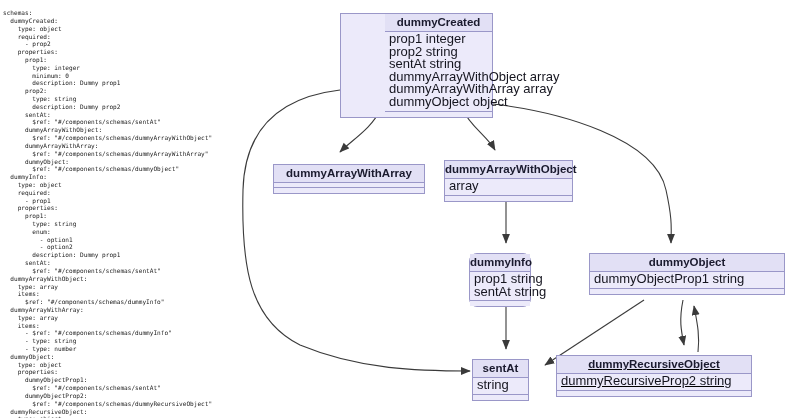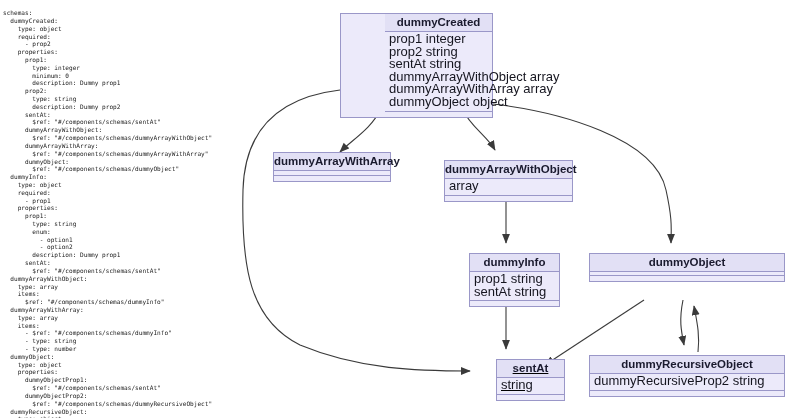--- a/index.html
+++ b/index.html
@@ -135,59 +135,60 @@
         <div>prop1 integer</div>
         <div>prop2 string</div>
         <div>sentAt string</div>
         <div>dummyArrayWithObject array</div>
         <div>dummyArrayWithArray array</div>
         <div>dummyObject object</div>
       </div>
       <div class="foot"></div>
     </div>
 
-    <div class="node" id="n-dummyArrayWithArray" style="left:273px;top:152px;width:118px;">
+    <div class="node" id="n-dummyArrayWithArray" style="left:273px;top:164px;width:152px;">
       <div class="hdr">dummyArrayWithArray</div>
       <div class="body empty"></div>
       <div class="foot"></div>
     </div>
 
     <div class="node" id="n-dummyArrayWithObject" style="left:444px;top:160px;width:129px;">
       <div class="hdr">dummyArrayWithObject</div>
       <div class="body">
         <div>array</div>
       </div>
       <div class="foot"></div>
     </div>
 
-    <div class="node" id="n-dummyInfo" style="left:469px;top:253px;width:91px;">
+    <div class="node" id="n-dummyInfo" style="left:469px;top:253px;width:62px;border-radius:8px;">
       <div class="hdr">dummyInfo</div>
       <div class="body">
         <div>prop1 string</div>
         <div>sentAt string</div>
       </div>
       <div class="foot"></div>
     </div>
 
     <div class="node" id="n-dummyObject" style="left:589px;top:253px;width:196px;">
       <div class="hdr">dummyObject</div>
       <div class="body">
+        <div>dummyObjectProp1 string</div>
       </div>
       <div class="foot"></div>
     </div>
 
-    <div class="node" id="n-sentAt" style="left:496px;top:359px;width:69px;text-decoration:underline;">
+    <div class="node" id="n-sentAt" style="left:472px;top:359px;width:57px;">
       <div class="hdr">sentAt</div>
       <div class="body">
         <div>string</div>
       </div>
       <div class="foot"></div>
     </div>
 
-    <div class="node" id="n-dummyRecursiveObject" style="left:589px;top:355px;width:196px;">
+    <div class="node" id="n-dummyRecursiveObject" style="left:556px;top:355px;width:196px;text-decoration:underline;">
       <div class="hdr">dummyRecursiveObject</div>
       <div class="body">
         <div>dummyRecursiveProp2 string</div>
       </div>
       <div class="foot"></div>
     </div>
 
   </div>
 </div>
 

